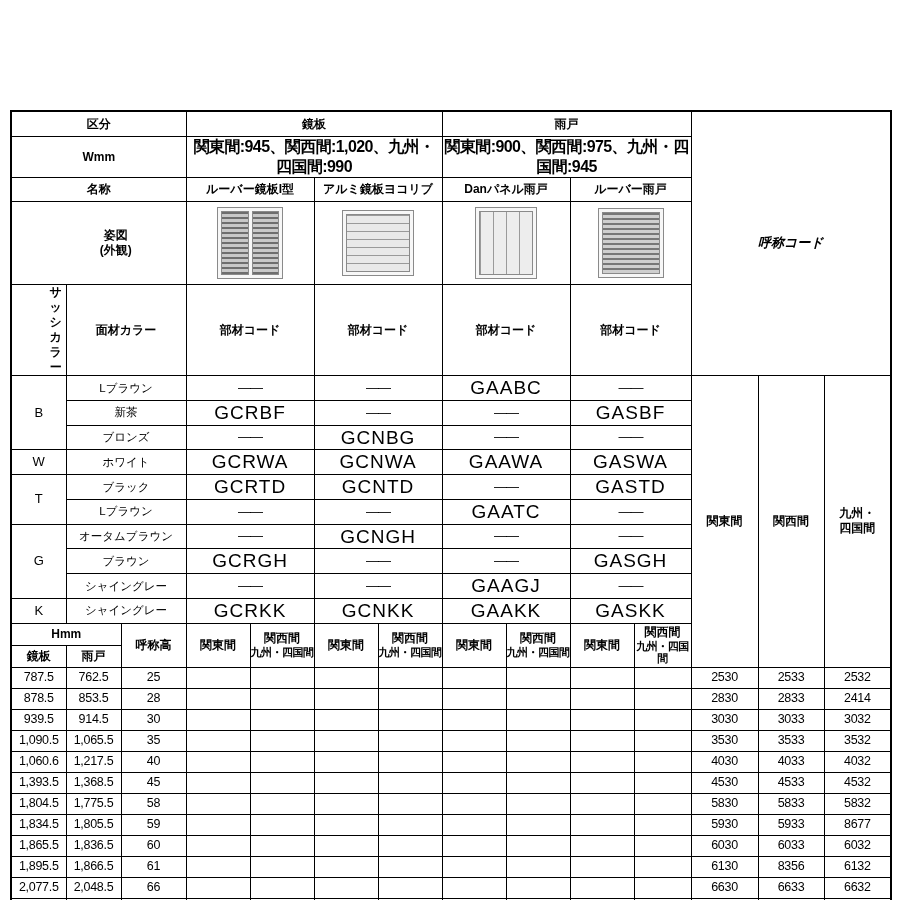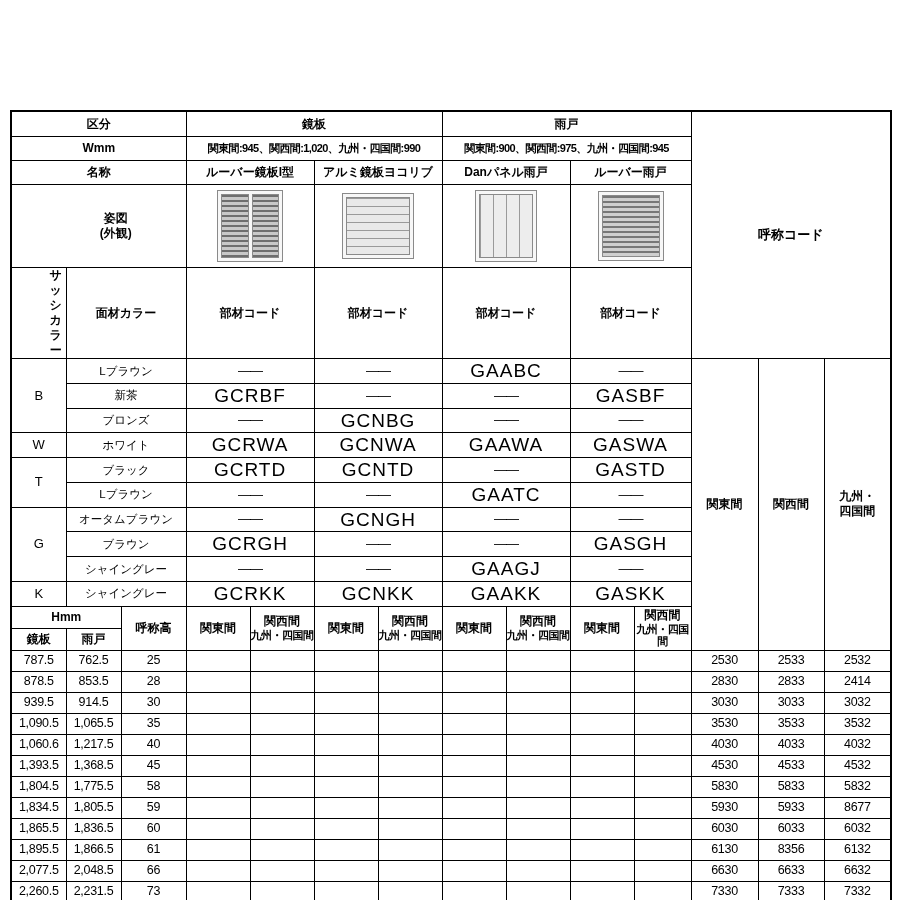--- a/index.html
+++ b/index.html
@@ -14,32 +14,32 @@
     border:1px solid #000;text-align:center;vertical-align:middle;
     font-size:12px;padding:0 1px;line-height:1.25;overflow:hidden;
   }
   tr.rh24>td{height:24px}
   tr.rh23>td{height:23px}
   tr.rh78>td{height:78px}
   tr.rh37>td{height:37px}
   tr.rh21>td{height:21px}
   tr.rh20>td{height:20px}
   .bold{font-weight:bold}
-  td.wval{font-size:11px;font-weight:bold;letter-spacing:-0.6px;text-align:center;}
+  td.wval{font-size:16px;font-weight:bold;letter-spacing:-0.6px;text-align:center;}
   .pre{white-space:pre-line;padding-left:35px;}
   td.code-cell{font-size:19px;letter-spacing:1px;}
   td.dash-cell{font-size:13px;letter-spacing:-1px;color:#000;}
   td.color-name{font-size:11.5px;}
   td.group-cell{font-size:13px;}
   td.region-cell{font-weight:bold;font-size:12px;white-space:pre-line;}
   td.num-cell{font-size:12.5px;letter-spacing:-0.3px;}
   td.kansai-sub{padding:0;}
   .kansai-sub .main-line{font-weight:bold;font-size:12px;line-height:1.15;}
   .kansai-sub .tiny{font-weight:bold;font-size:11px;line-height:1.1;letter-spacing:-0.5px;}
-  td.kosho-code-cell{font-size:13px;font-weight:bold;}
+  td.kosho-code-cell{font-size:13px;font-weight:bold;font-style:italic;}
   
   .fig{margin:5px auto;display:flex;gap:3px;border:1px solid #8a8a8a;background:#f7f7f7;padding:3px;}
   .fig .pane{flex:1;border:1px solid #8a8a8a;}
   .fig-louver2{width:58px;height:64px;}
   .fig-louver2 .pane{background:repeating-linear-gradient(to bottom,#6e6e6e 0 2px,#c8c8c8 2px 5px);}
   .fig-yokorib{width:64px;height:58px;}
   .fig-yokorib .pane{background:repeating-linear-gradient(to bottom,#9a9a9a 0 1px,#e9e9e9 1px 8px);}
   .fig-dan{width:54px;height:64px;}
   .fig-dan .pane{background:repeating-linear-gradient(to right,#9a9a9a 0 1px,#ededed 1px 13px);}
   .fig-louver1{width:58px;height:62px;}

